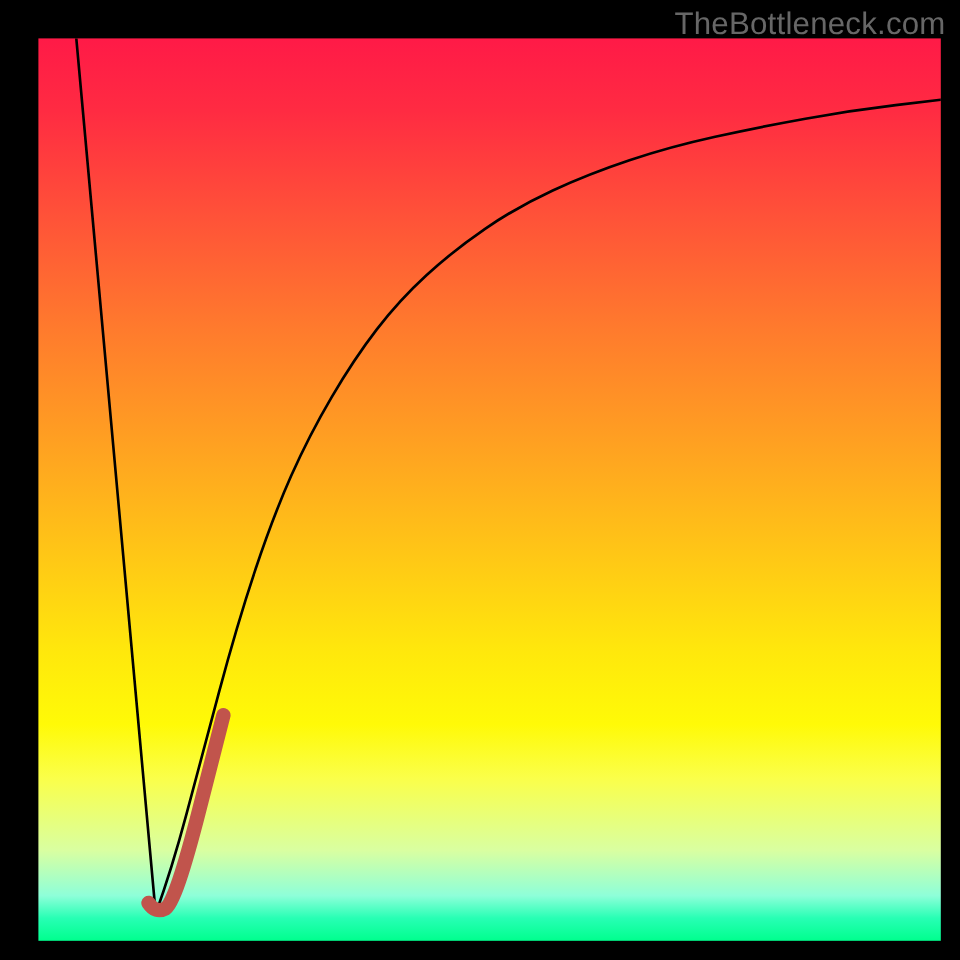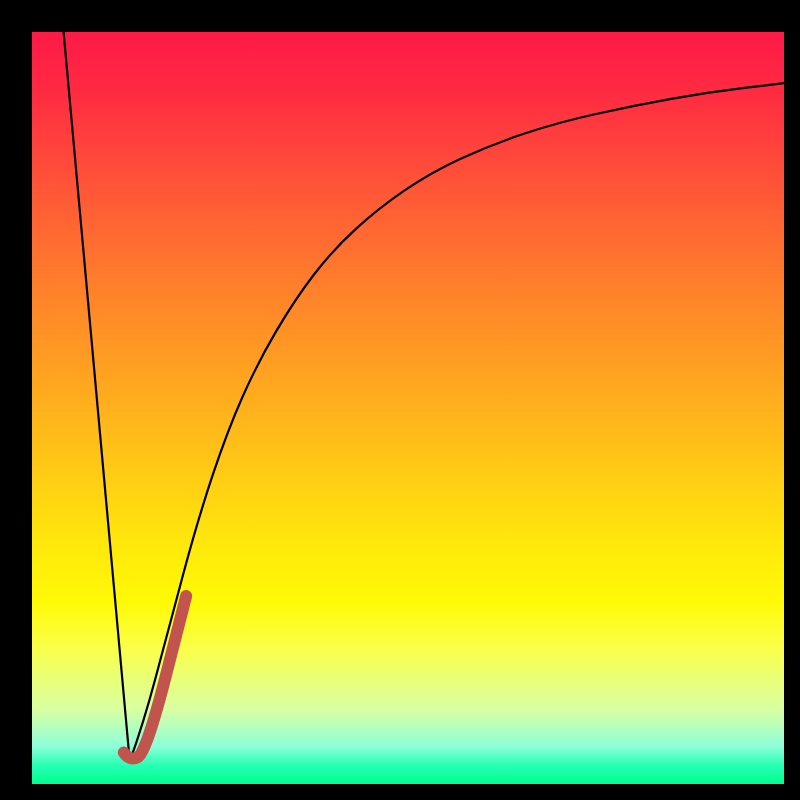--- a/index.html
+++ b/index.html
@@ -61,20 +61,21 @@
   .svg-layer {
     position: absolute;
     inset: 0;
   }
 </style>
 </head>
 <body>
 
 <div class="frame">
 
+  <div class="watermark">TheBottleneck.com</div>
 
   <div class="plot-area">
     <div class="gradient-bg">
       <div class="gradient-main"></div>
     </div>
 
     <svg class="svg-layer" viewBox="0 0 752 752" preserveAspectRatio="none">
       <g>
         <path fill="none" stroke="#000000" stroke-width="2.2" stroke-linecap="round" stroke-linejoin="round" d="M31.58 0.00 L97.76 729.44"></path>
         <path fill="none" stroke="#000000" stroke-width="2.2" stroke-linecap="round" stroke-linejoin="round" d="M 97.76 729.44 Q 111.30 691.84 123.33 646.72 Q 135.36 601.60 150.40 545.20 Q 165.44 488.80 180.48 443.68 Q 195.52 398.56 210.56 364.72 Q 225.60 330.88 244.40 298.92 Q 263.20 266.96 282.00 242.52 Q 300.80 218.08 323.36 197.40 Q 345.92 176.72 372.24 158.67 Q 398.56 140.62 428.64 126.71 Q 458.72 112.80 492.56 101.52 Q 526.40 90.24 564.00 81.97 Q 601.60 73.70 639.20 66.93 Q 676.80 60.16 714.40 55.65 T 752.00 51.14"></path>

